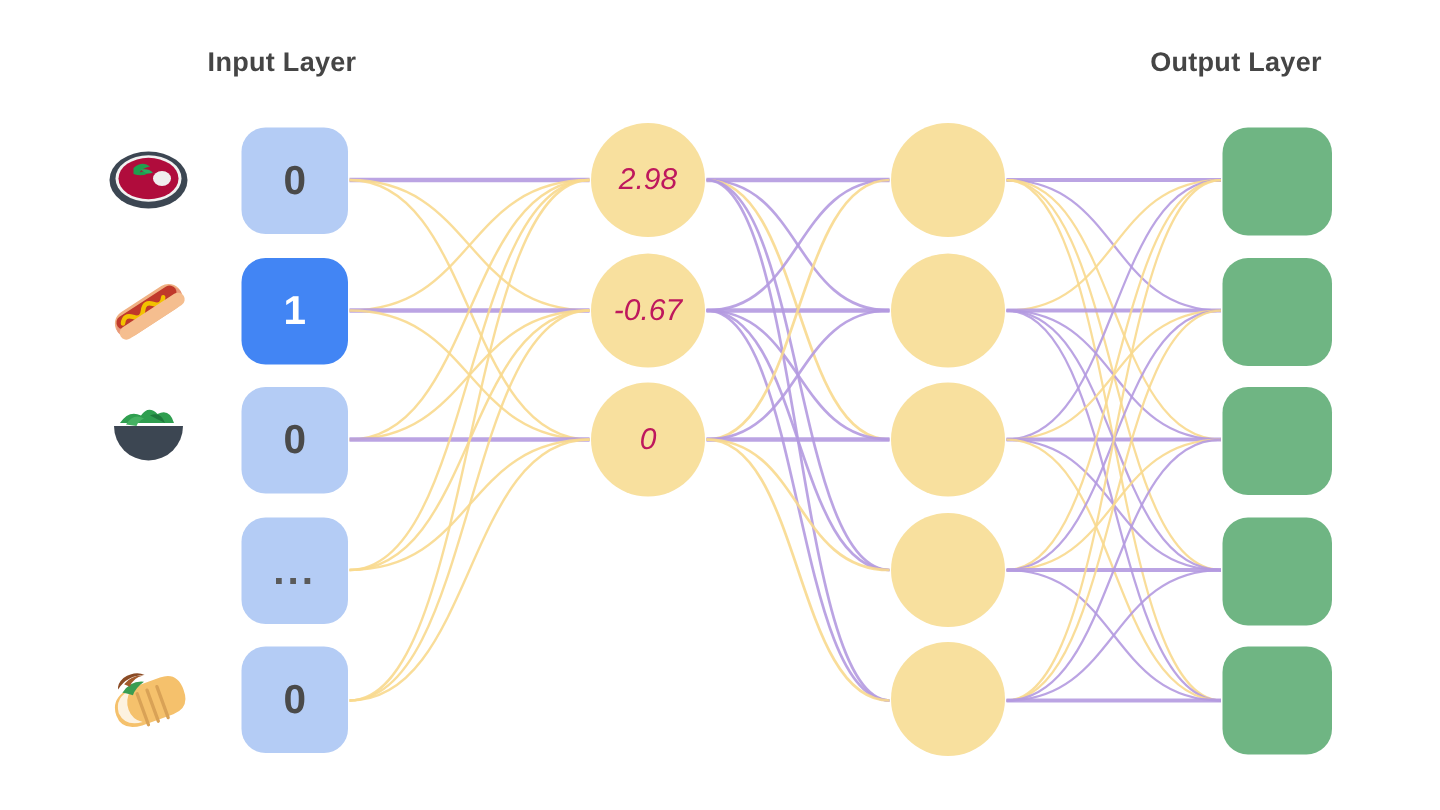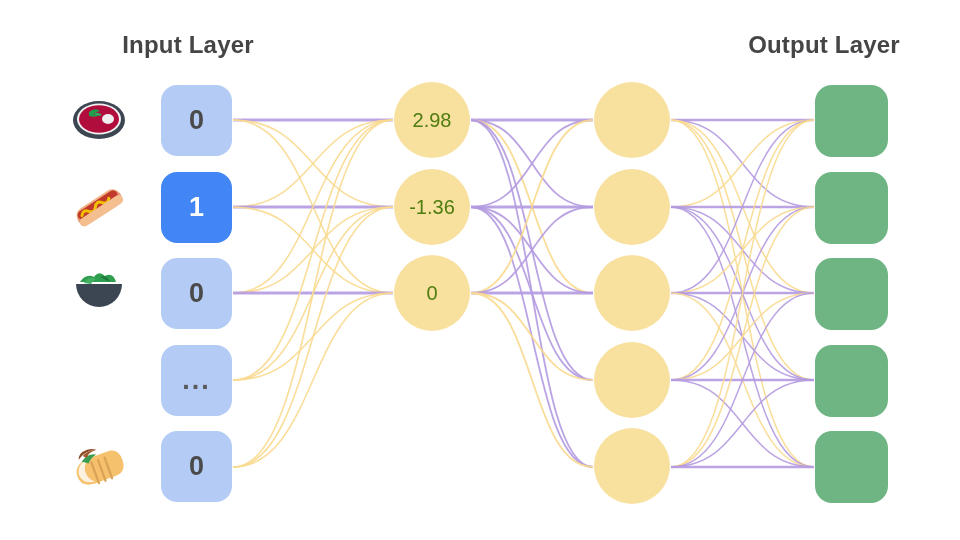--- a/index.html
+++ b/index.html
@@ -17,21 +17,21 @@
   #diagram {
     position: relative;
     width: 960px;
     height: 540px;
     background: #ffffff;
   }
   .layer-title {
     position: absolute;
     font-family: "Liberation Sans", sans-serif;
     font-weight: bold;
-    font-size: 24px;
+    font-size: 18px;
     color: #454545;
     letter-spacing: 0.2px;
     white-space: nowrap;
     transform: translateX(-50%);
   }
   #title-input  { left: 188px; top: 31px; }
   #title-embed  { left: 432px; top: 31px; }
   #title-output { left: 824px; top: 31px; }
 
   svg#edges {
@@ -78,22 +78,23 @@
     position: absolute;
     width: 76px;
     height: 76px;
     border-radius: 50%;
     background: #f8e09e;
     display: flex;
     align-items: center;
     justify-content: center;
     font-family: "Liberation Sans", sans-serif;
     font-size: 20px;
-    color: #4d7c0f;
+    color: #be185d;
     box-sizing: border-box;
+    font-style: italic;
   }
 
   .emoji-cell {
     position: absolute;
     width: 58px;
     height: 58px;
   }
   .emoji-cell svg { display: block; }
 </style>
 </head>
@@ -207,21 +208,21 @@
     </svg>
   </div>
 
   <div class="node-box in-box" style="left:161px; top:85px;">0</div>
   <div class="node-box in-box active" style="left:161px; top:172px;">1</div>
   <div class="node-box in-box" style="left:161px; top:258px;">0</div>
   <div class="node-box in-box ellipsis" style="left:161px; top:345px;">...</div>
   <div class="node-box in-box" style="left:161px; top:431px;">0</div>
 
   <div class="emb-node" style="left:394px; top:82px;">2.98</div>
-  <div class="emb-node" style="left:394px; top:169px;">-1.36</div>
+  <div class="emb-node" style="left:394px; top:169px;">-0.67</div>
   <div class="emb-node" style="left:394px; top:255px;">0</div>
 
   <div class="hid-node" style="left:594px; top:82px;"></div>
   <div class="hid-node" style="left:594px; top:169px;"></div>
   <div class="hid-node" style="left:594px; top:255px;"></div>
   <div class="hid-node" style="left:594px; top:342px;"></div>
   <div class="hid-node" style="left:594px; top:428px;"></div>
 
   <div class="node-box out-box" style="left:815px; top:85px;"></div>
   <div class="node-box out-box" style="left:815px; top:172px;"></div>

